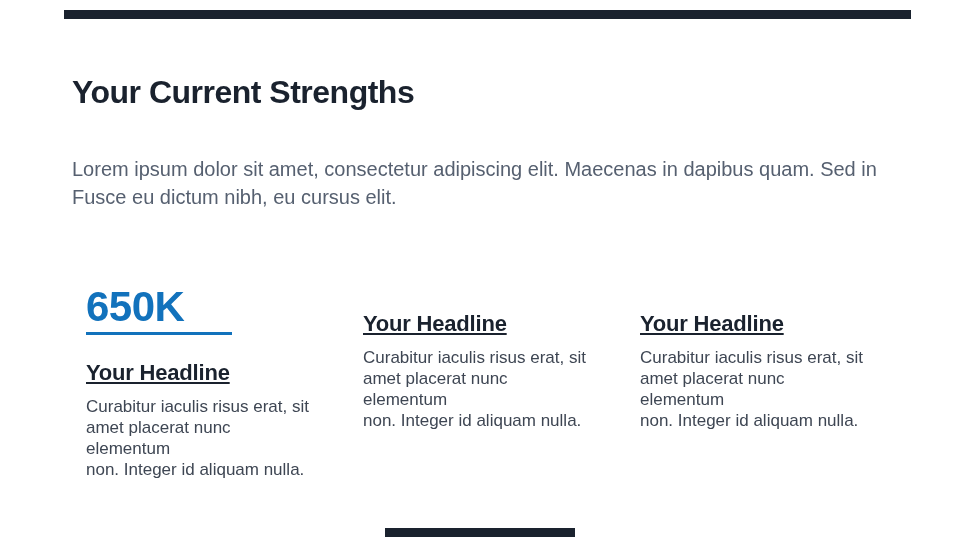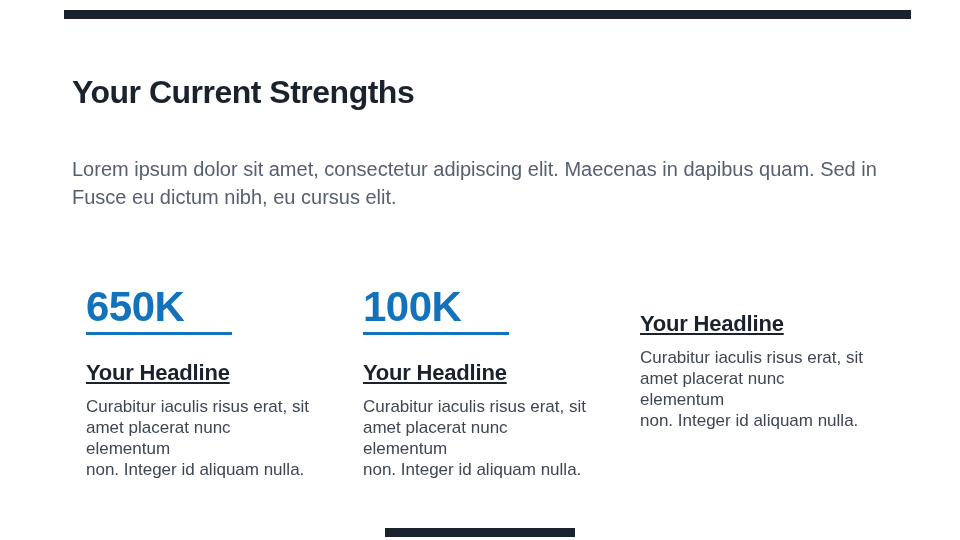--- a/index.html
+++ b/index.html
@@ -79,21 +79,20 @@
       <span class="stat-value">650K</span>
       <h3 class="stat-headline">Your Headline</h3>
       <div class="stat-body">
         <div>Curabitur iaculis risus erat, sit</div>
         <div>amet placerat nunc elementum</div>
         <div>non. Integer id aliquam nulla.</div>
       </div>
     </div>
 
     <div class="stat-col">
-      <span class="stat-value">100K</span>
       <h3 class="stat-headline">Your Headline</h3>
       <div class="stat-body">
         <div>Curabitur iaculis risus erat, sit</div>
         <div>amet placerat nunc elementum</div>
         <div>non. Integer id aliquam nulla.</div>
       </div>
     </div>
 
     <div class="stat-col">
       <h3 class="stat-headline">Your Headline</h3>

